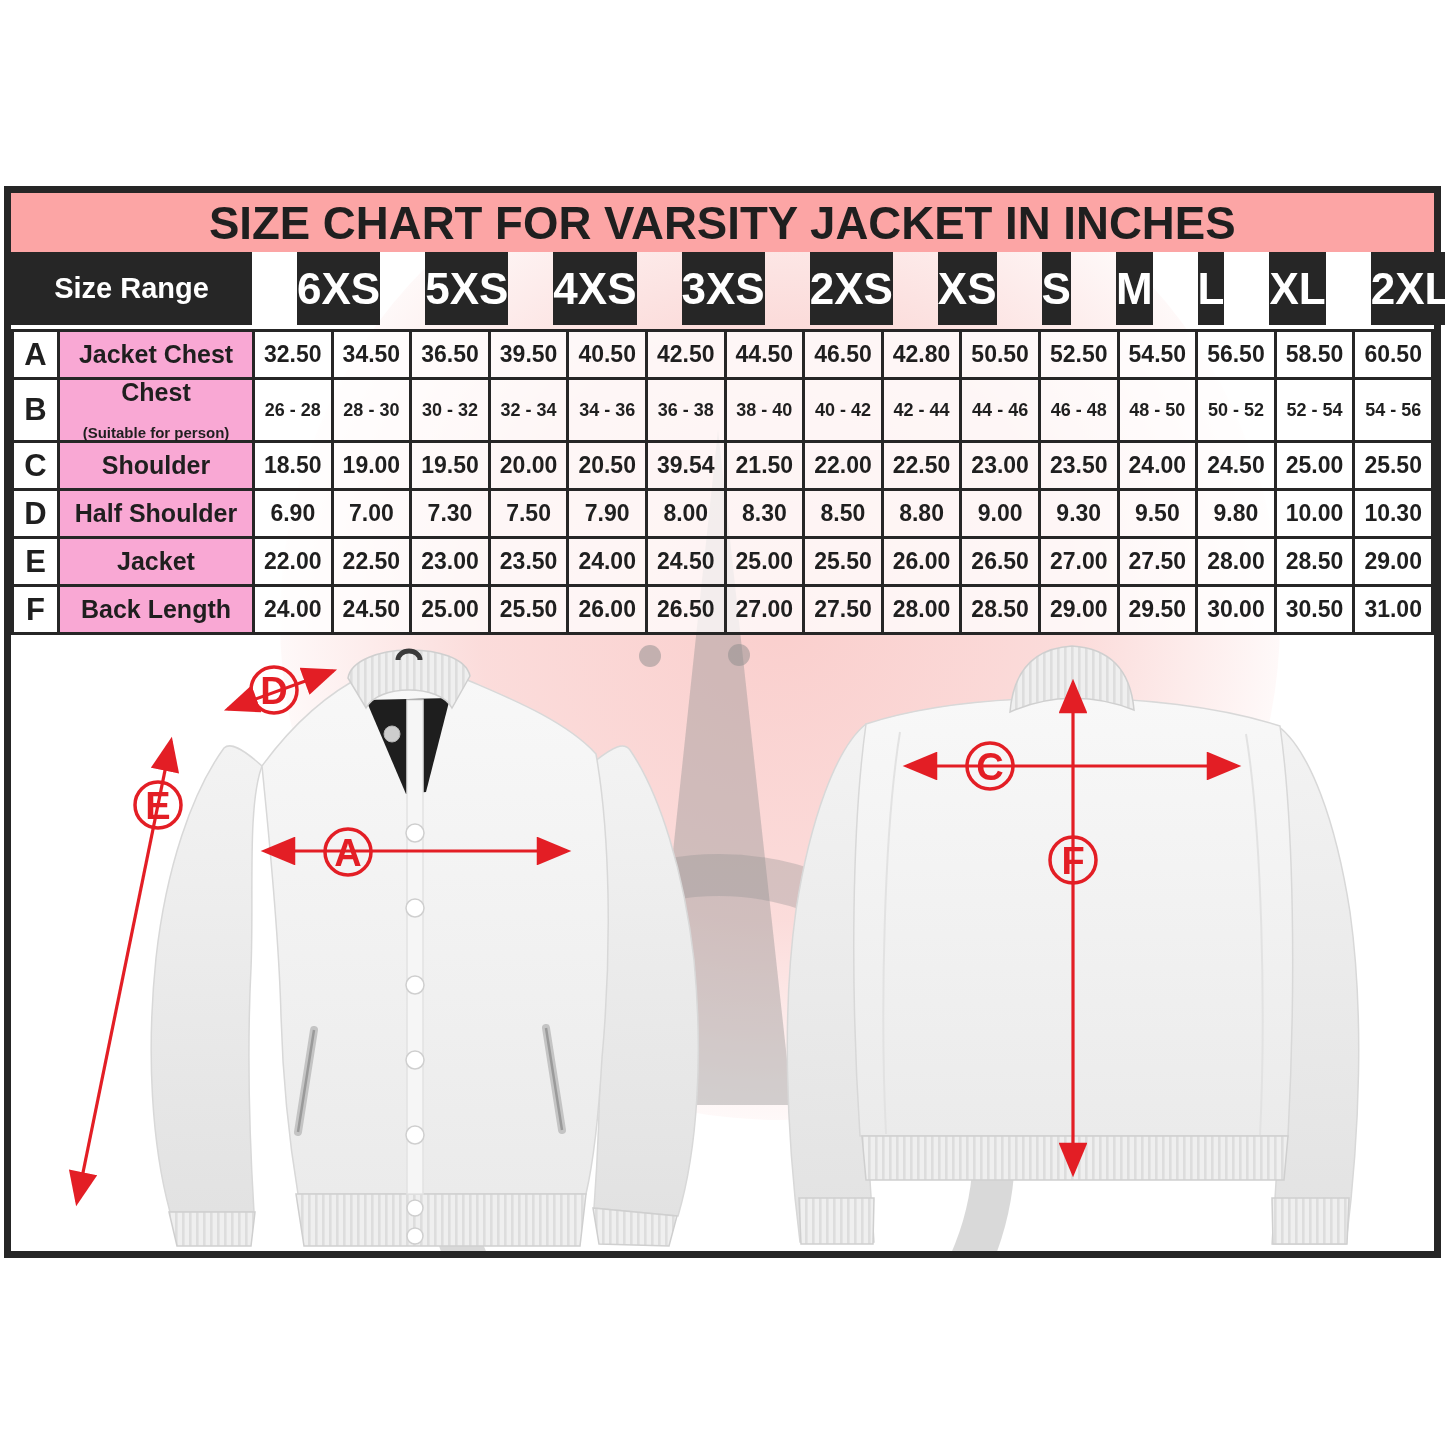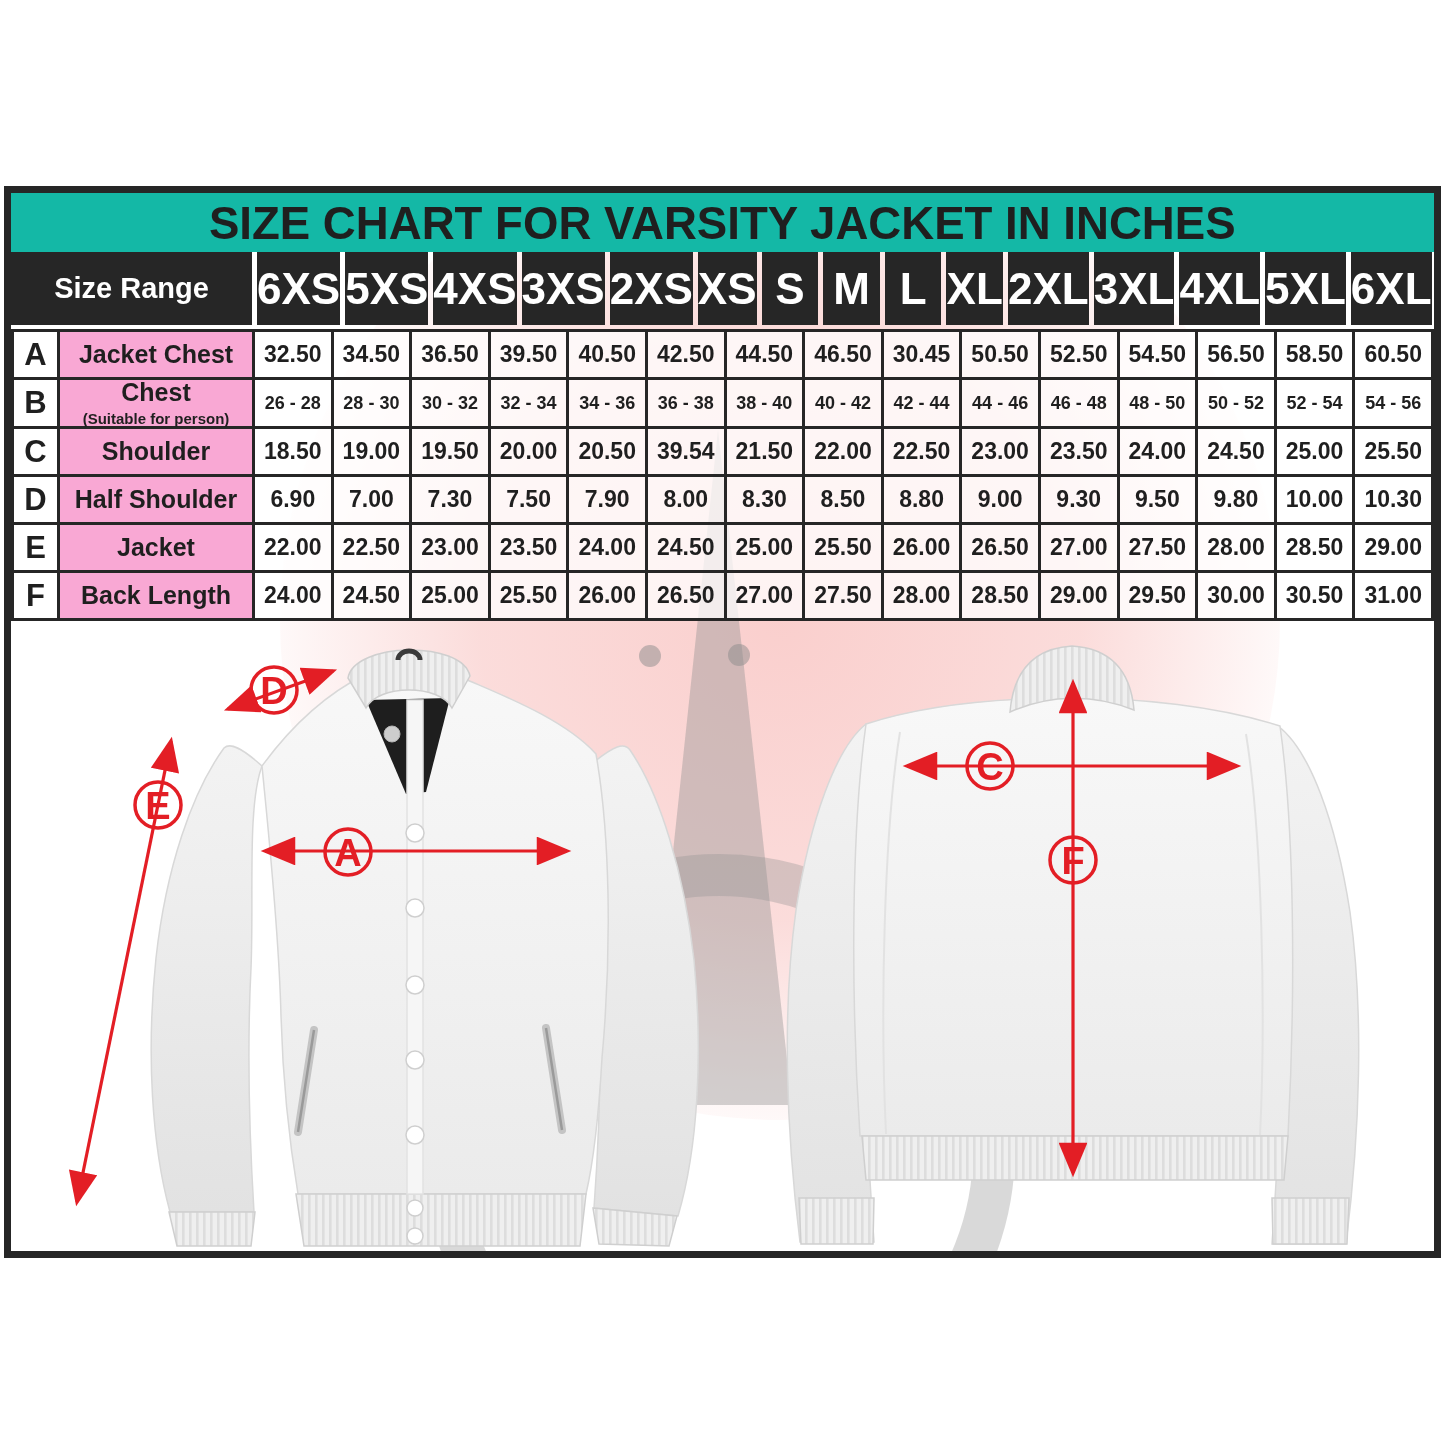--- a/index.html
+++ b/index.html
@@ -4,36 +4,36 @@
 <style>
   html,body{margin:0;padding:0;background:#ffffff;}
   body{width:1445px;height:1445px;position:relative;font-family:"Liberation Sans",sans-serif;}
   .page{position:absolute;left:0;top:0;width:1445px;height:1445px;background:#fff;overflow:hidden;}
 
   .frame{position:absolute;left:4px;top:186px;width:1437px;height:1072px;
          border:7px solid #262626;box-sizing:border-box;background:#fff;}
 
   .wm{position:absolute;left:0;top:0;width:1423px;height:1058px;z-index:0;}
 
-  .title-row{position:relative;z-index:2;height:59px;background:#14b8a6;
+  .title-row{position:relative;z-index:2;height:59px;background:#fca5a5;
              display:flex;align-items:center;justify-content:center;}
   .title-row .t{font-size:47px;font-weight:bold;color:#1f1f1f;letter-spacing:0px;
                 transform:scaleX(0.97);white-space:nowrap;}
 
-  .hdr{position:relative;z-index:2;height:73px;display:flex;background:transparent;margin-bottom:4px;}
+  .hdr{position:relative;z-index:2;height:73px;display:flex;background:transparent;margin-bottom:4px;gap:40px;}
   .hcell{background:#262626;color:#fff;font-weight:bold;font-size:44px;
          display:flex;align-items:center;justify-content:center;margin:0 2.5px;flex:1 1 0;}
   .hcorner{flex:0 0 241px;margin-left:0;font-size:29px;}
 
   table.sz{position:relative;z-index:1;width:1423px;border-collapse:collapse;table-layout:fixed;}
   table.sz td{border:3px solid #262626;height:45px;text-align:center;vertical-align:middle;
               font-weight:bold;color:#1f1f1f;padding:0;}
   td.letter{background:#fff;color:#e31e25;font-size:31px;}
   td.label{background:#f9a8d4;font-size:25px;line-height:1.0;}
-  td.label .sub{display:block;font-size:15px;margin-top:6px;}
+  td.label .sub{display:block;font-size:15px;margin-top:20px;}
   td.val{background:rgba(255,255,255,0.75);font-size:23px;}
   td.val.small{font-size:18px;}
 
   .diagram{position:absolute;left:0;top:409px;width:1423px;height:649px;z-index:2;}
 </style>
 </head>
 <body>
 
 <div class="page">
   <div class="frame">
@@ -87,21 +87,21 @@
             <td class="letter">A</td>
             <td class="label"><span>Jacket Chest</span></td>
             <td class="val">32.50</td>
             <td class="val">34.50</td>
             <td class="val">36.50</td>
             <td class="val">39.50</td>
             <td class="val">40.50</td>
             <td class="val">42.50</td>
             <td class="val">44.50</td>
             <td class="val">46.50</td>
-            <td class="val">30.45</td>
+            <td class="val">42.80</td>
             <td class="val">50.50</td>
             <td class="val">52.50</td>
             <td class="val">54.50</td>
             <td class="val">56.50</td>
             <td class="val">58.50</td>
             <td class="val">60.50</td>
           </tr>
           <tr>
             <td class="letter">B</td>
             <td class="label"><span>Chest</span><span class="sub">(Suitable for person)</span></td>

